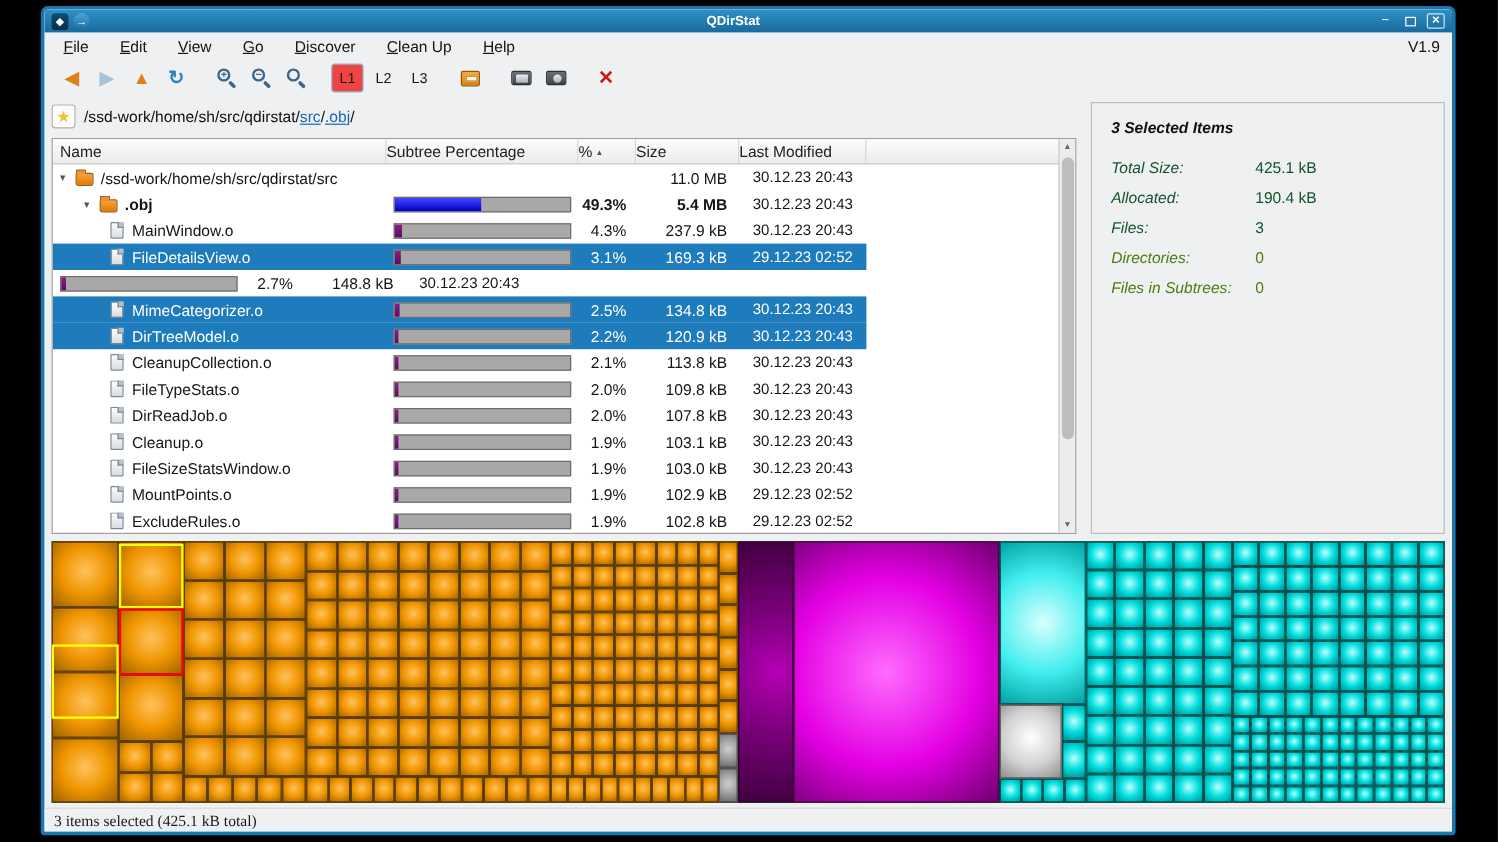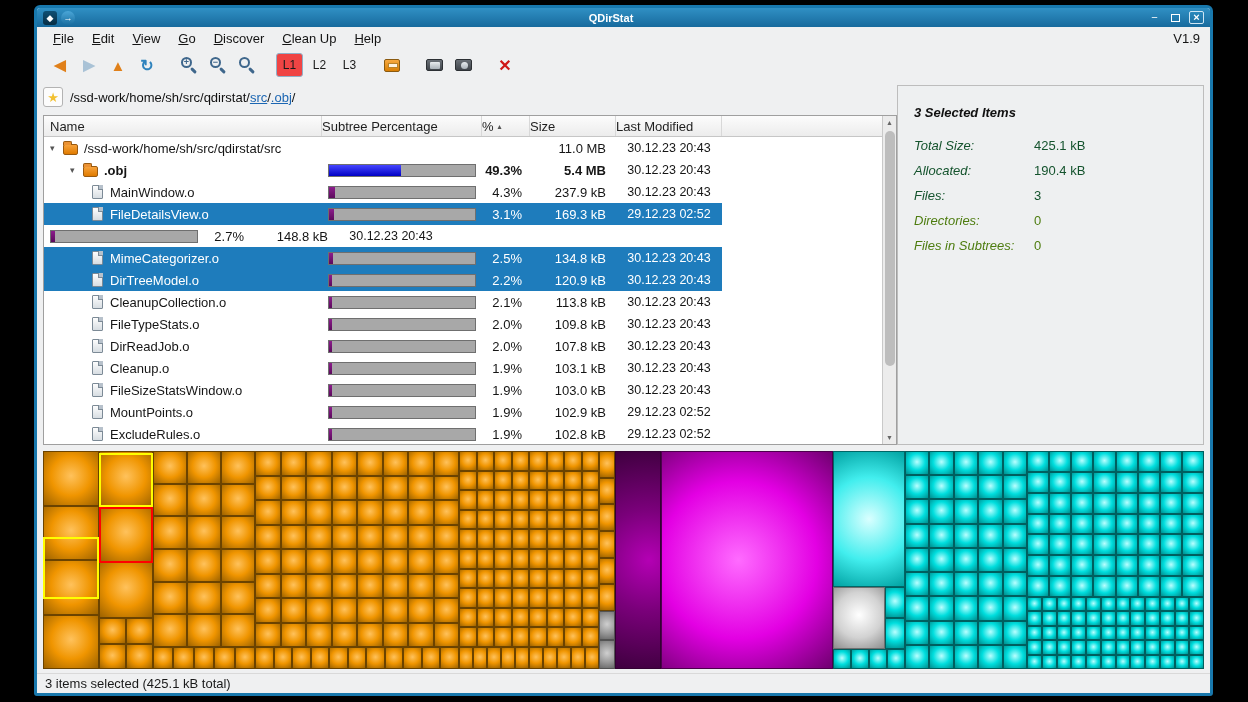--- a/index.html
+++ b/index.html
@@ -107,22 +107,22 @@
   .c-size { width:86px; text-align:right; padding-right:10px; }
   .c-mod { width:106px; text-align:center; font-size:12.5px; }
 
   .vscroll { position:absolute; top:0; right:0; width:14px; height:100%;
     background:#ececec; border-left:1px solid #c9c9c9; display:flex; flex-direction:column; align-items:center; }
   .sb-arrow { height:13px; width:100%; display:flex; align-items:center; justify-content:center;
     font-size:7px; color:#666; cursor:pointer; }
   .sb-thumb { width:10px; height:235px; background:#bdbdbd; border-radius:5px; margin-top:2px; cursor:grab; }
   .sb-bottom { margin-top:auto; }
 
-  .details { flex:1; margin-left:0; background:#eef0f1; border:1px solid #bdbdbd;
-    padding:19px 16px; }
+  .details { flex:1; margin-left:12px; background:#eef0f1; border:1px solid #bdbdbd;
+    padding:13px 16px; }
   .d-title { font-size:13px; font-weight:bold; font-style:italic; margin-bottom:18px; color:#111; }
   .d-row { display:flex; font-size:13px; margin-bottom:10px; color:#14532d; }
   .d-row.dim { color:#4d7c0f; }
   .d-label { font-style:italic; width:120px; }
 
   
   .treemap { position:relative; width:1161px; height:218px; margin-top:6px;
     background:#1c1c1c; overflow:hidden; cursor:crosshair; }
   .tm-region { position:absolute; display:grid; }
   .tile { border:1px solid; }
@@ -130,21 +130,21 @@
   .tile-cyan { background:radial-gradient(circle at 50% 45%, #b9ffff 0%, #00dede 50%, #008d8d 100%); border-color:#005f5f; }
   .tile-cyan_big { background:radial-gradient(circle at 50% 50%, #d9ffff 0%, #42eeee 55%, #00a2a2 100%); border-color:#006666; }
   .tile-magenta { background:radial-gradient(circle at 45% 50%, #ff6bff 0%, #e300e3 55%, #6f006f 100%); border-color:#4c004c; }
   .tile-magenta_dark { background:radial-gradient(circle at 75% 50%, #b400b4 0%, #7a007a 45%, #3f003f 100%); border-color:#330033; }
   .tile-white { background:radial-gradient(circle at 50% 45%, #ffffff 0%, #d2d2d2 55%, #8e8e8e 100%); border-color:#6f6f6f; }
   .tile-gray { background:radial-gradient(circle at 50% 45%, #cfcfcf 0%, #9a9a9a 55%, #696969 100%); border-color:#535353; }
   .tm-hl { position:absolute; border:2px solid; pointer-events:none; }
 
   
   .statusbar { height:20px; flex:none; display:flex; align-items:center; padding-left:8px;
-    font-size:13px; color:#1a1a1a; border-top:1px solid #d9d9d9; background:#eff0f1; }
+    font-size:13px; color:#1a1a1a; border-top:1px solid #d9d9d9; background:#eff0f1;font-family:Liberation Serif, serif; }
 </style>
 </head>
 <body>
 
 <div class="screen">
   <div class="window">
 
     <div class="titlebar">
       <div class="tb-icons">
         <div class="tb-ic app">◆</div>
@@ -154,21 +154,21 @@
       <div class="tb-ctrls">
         <div class="tb-btn">−</div>
         <div class="tb-btn max">
             <span></span>
           </div>
         <div class="tb-btn close">×</div>
       </div>
     </div>
 
     <div class="menubar">
-      <div style="display:flex;gap:18px;">
+      <div style="display:flex;gap:26px;">
           <div class="menu-item"><u>F</u>ile</div>
           <div class="menu-item"><u>E</u>dit</div>
           <div class="menu-item"><u>V</u>iew</div>
           <div class="menu-item"><u>G</u>o</div>
           <div class="menu-item"><u>D</u>iscover</div>
           <div class="menu-item"><u>C</u>lean Up</div>
           <div class="menu-item"><u>H</u>elp</div>
         </div>
       <div class="version">V1.9</div>
     </div>

